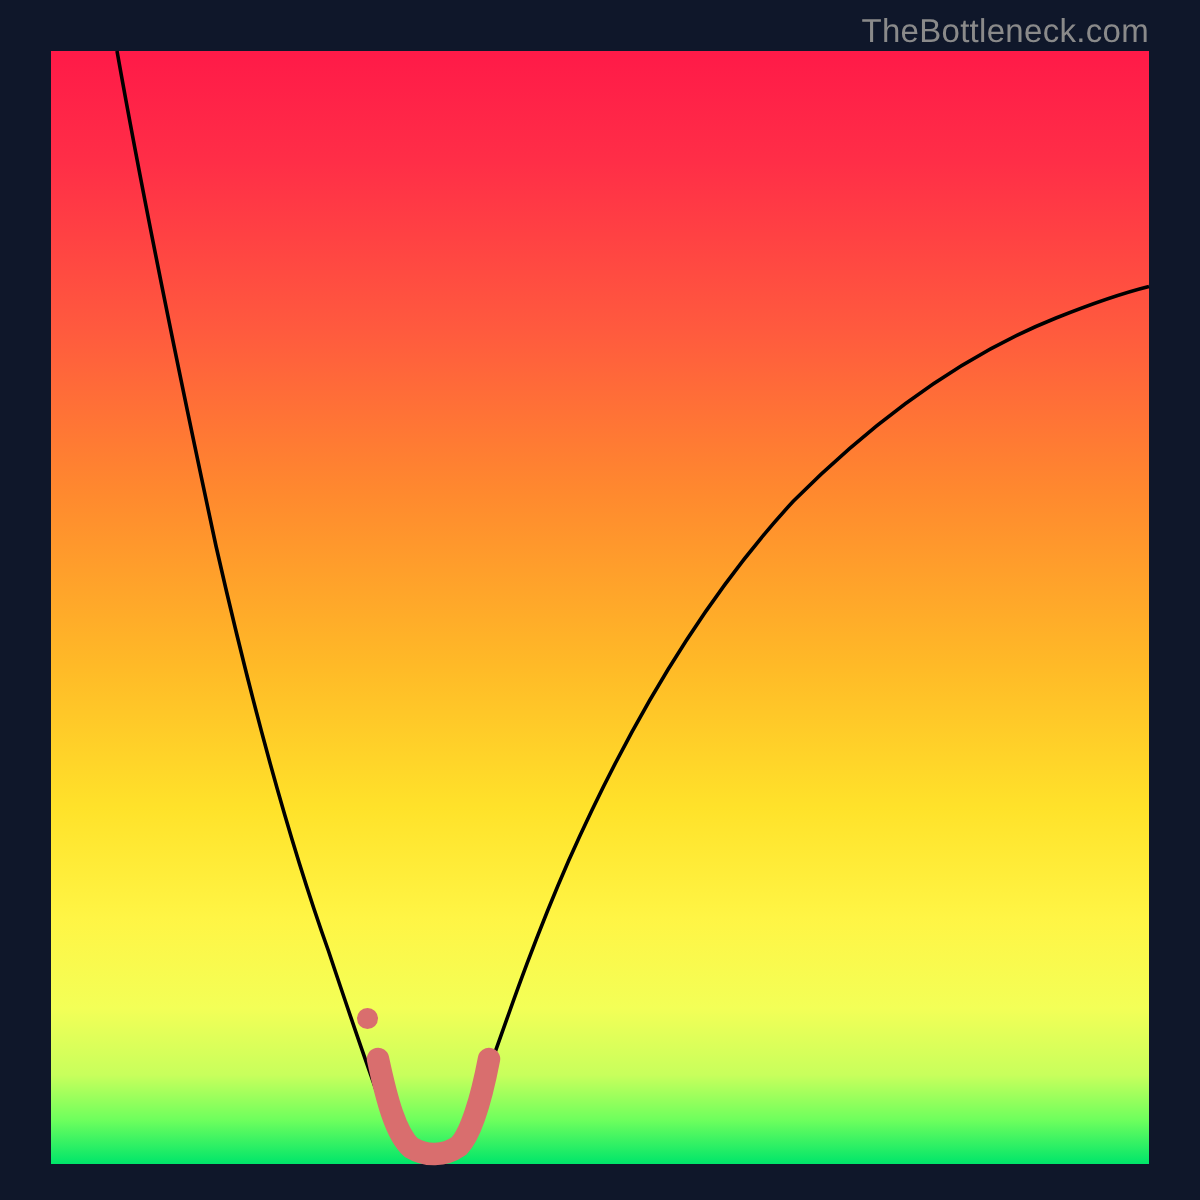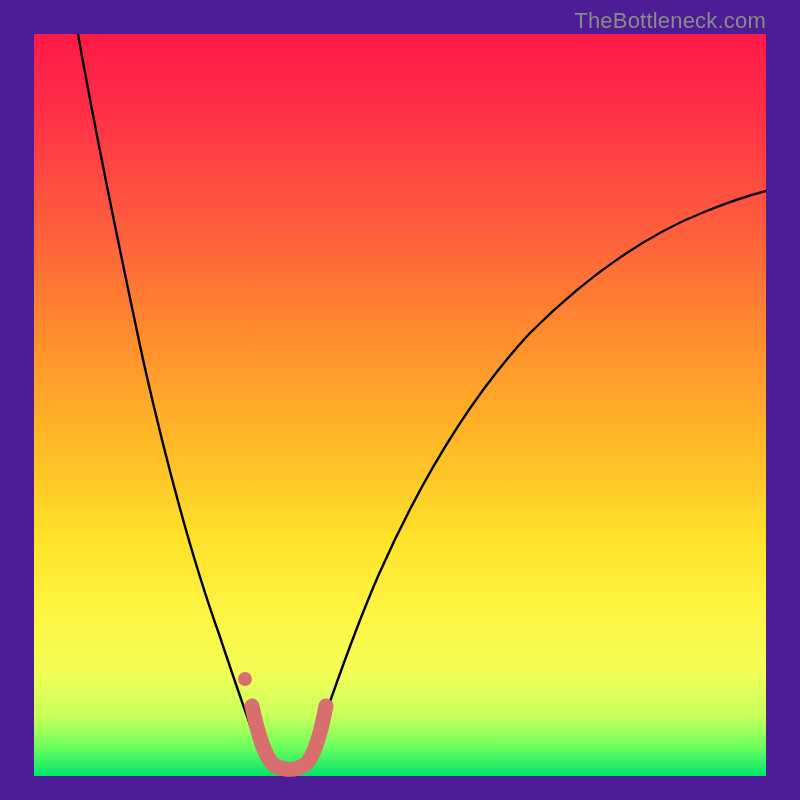--- a/index.html
+++ b/index.html
@@ -10,21 +10,21 @@
     background: #000;
     overflow: hidden;
     font-family: Arial, Helvetica, sans-serif;
   }
   .frame {
     position: absolute;
     left: 0;
     top: 0;
     width: 800px;
     height: 800px;
-    background: #4c1d95;
+    background: #0f172a;
   }
   .plot-area {
     position: absolute;
     left: 34px;
     top: 34px;
     width: 732px;
     height: 742px;
     
     background: linear-gradient(to bottom,
       #ff1a48 0%,

